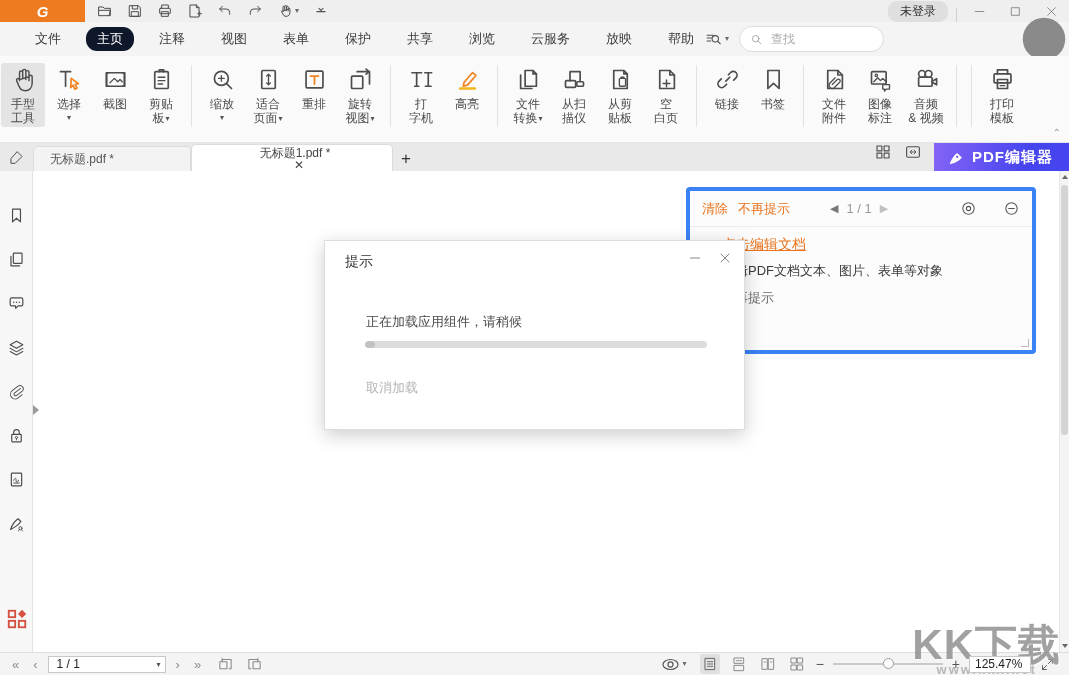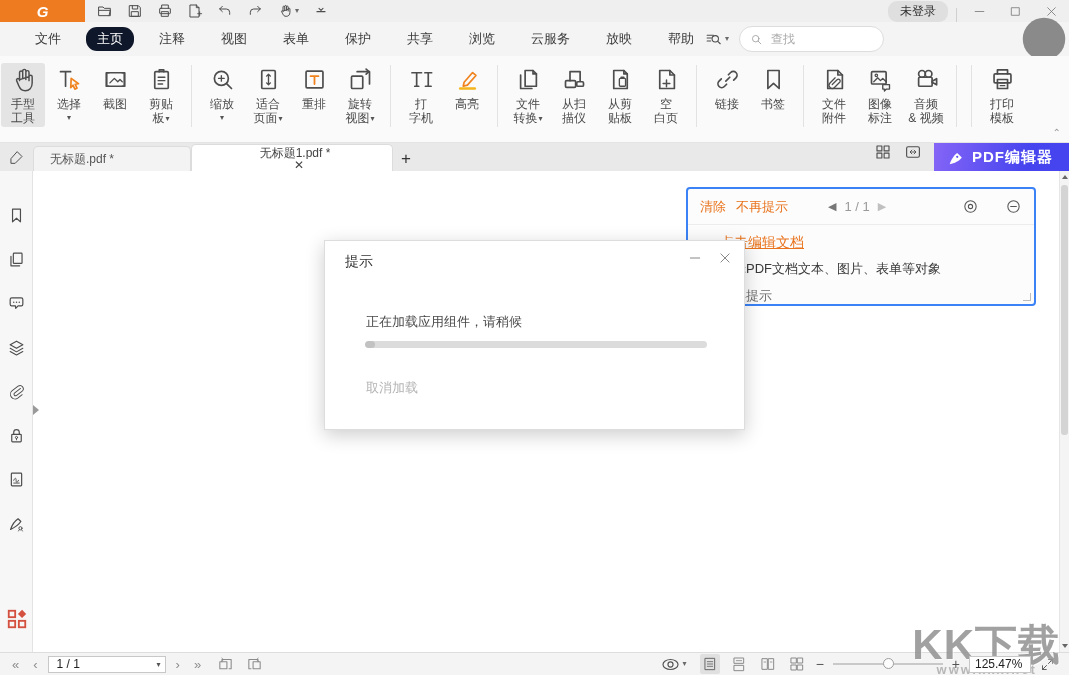--- a/index.html
+++ b/index.html
@@ -73,21 +73,21 @@
   .sb-icon .icon{width:19px;height:19px;}
   .sb-widgets{position:absolute;left:0;bottom:22px;width:33px;display:flex;justify-content:center;}
   .sb-widgets .icon{width:22px;height:22px;}
   .panel-arrow{position:absolute;left:33px;top:234px;width:0;height:0;border-top:5px solid transparent;border-bottom:5px solid transparent;border-left:6px solid #9a9a9a;}
   .scrollbar{position:absolute;right:0;top:0;width:10px;height:481px;background:#f4f4f4;border-left:1px solid #e6e6e6;box-sizing:border-box;}
   .sc-up{position:absolute;top:4px;left:2px;width:0;height:0;border-left:3px solid transparent;border-right:3px solid transparent;border-bottom:4px solid #666;}
   .sc-down{position:absolute;bottom:4px;left:2px;width:0;height:0;border-left:3px solid transparent;border-right:3px solid transparent;border-top:4px solid #666;}
   .sc-thumb{position:absolute;top:14px;left:1px;width:7px;height:250px;background:#d4d4d4;border-radius:3px;}
 
   
-  .notif{position:absolute;left:686px;top:16px;width:350px;height:119px;background:#fcfcfc;border:2px solid #3b82f6;border-radius:4px;box-sizing:border-box;z-index:3;}
+  .notif{position:absolute;left:686px;top:16px;width:350px;height:167px;background:#fcfcfc;border:4px solid #3b82f6;border-radius:4px;box-sizing:border-box;z-index:3;}
   .notif-header{height:35px;display:flex;align-items:center;padding:0 12px;border-bottom:1px solid #ececec;gap:10px;}
   .link-orange{color:#e8731c;font-size:13px;white-space:nowrap;}
   .notif-pager{display:flex;align-items:center;gap:8px;margin-left:30px;font-size:13px;color:#9a9a9a;}
   .notif-pager .pg-prev{color:#777;font-size:11px;}
   .notif-pager .pg-next{color:#c0c0c0;font-size:11px;}
   .notif-tools{margin-left:auto;display:flex;align-items:center;gap:26px;}
   .notif-tools .icon{width:17px;height:17px;}
   .notif-body{padding:9px 14px 0 32px;}
   .tip-title{font-size:14px;color:#e8731c;text-decoration:underline;display:inline-block;margin-bottom:8px;}
   .tip-desc{font-size:13px;color:#3a3a3a;margin-bottom:9px;white-space:nowrap;}

